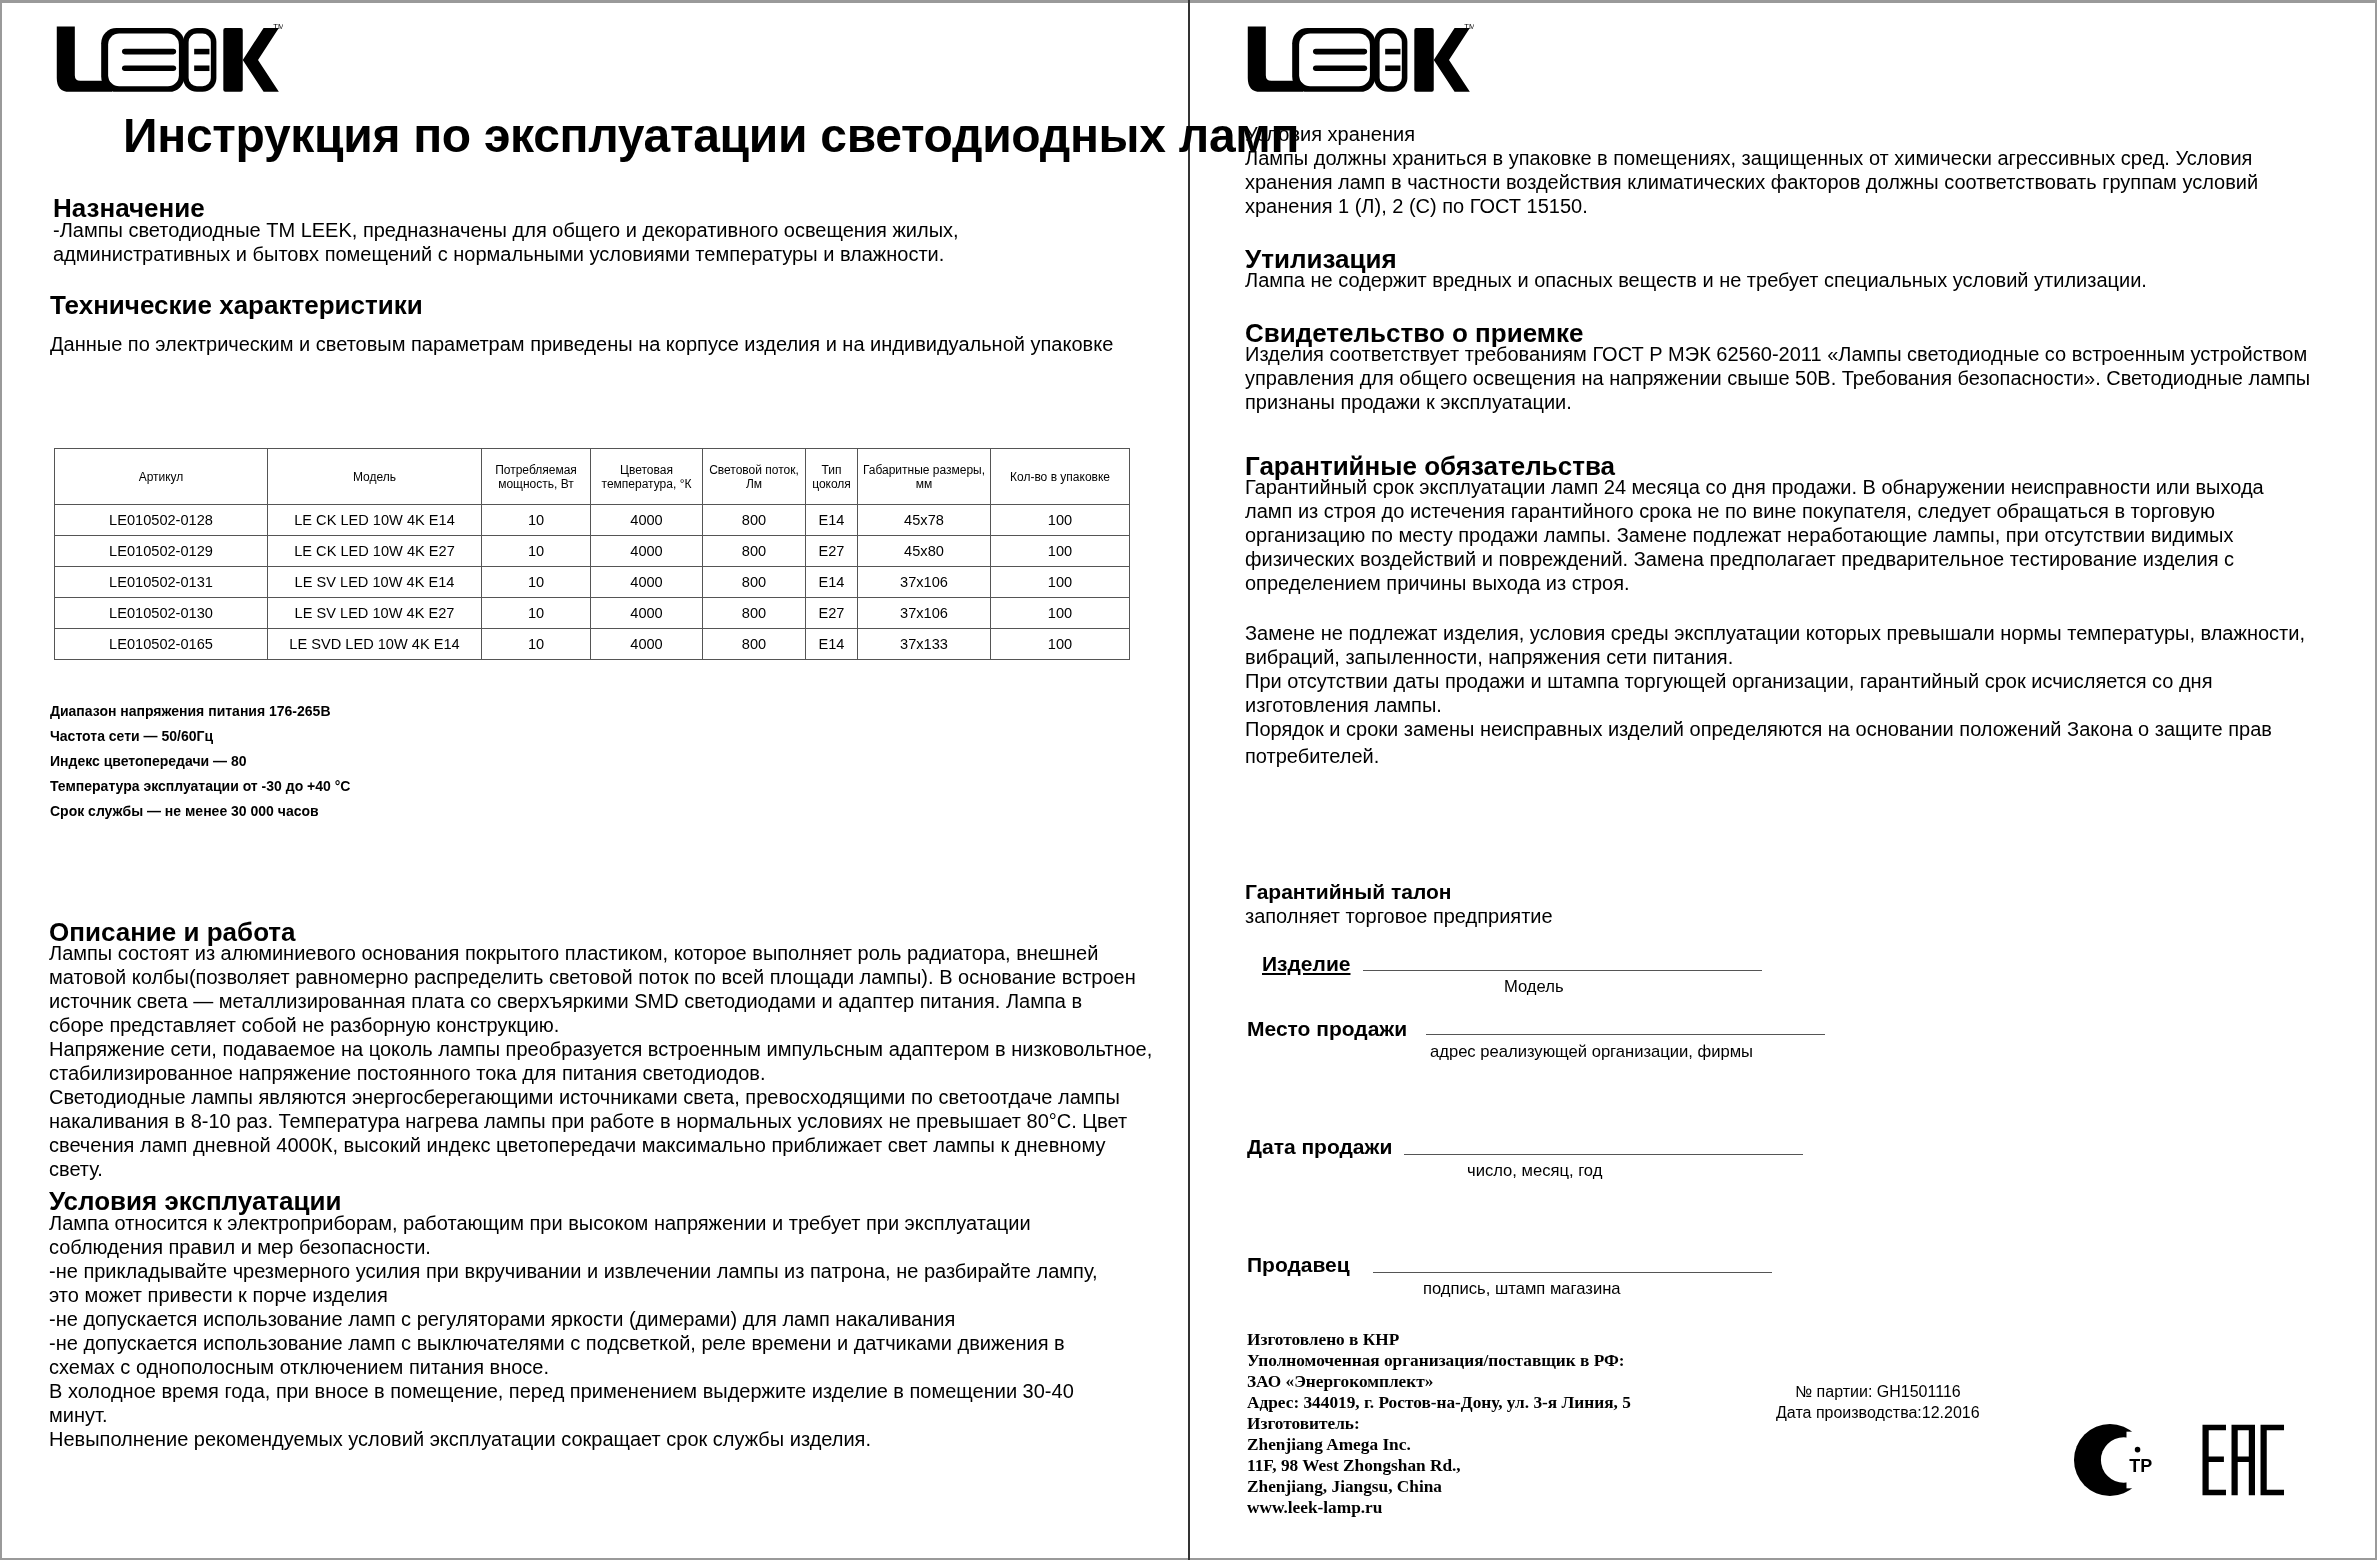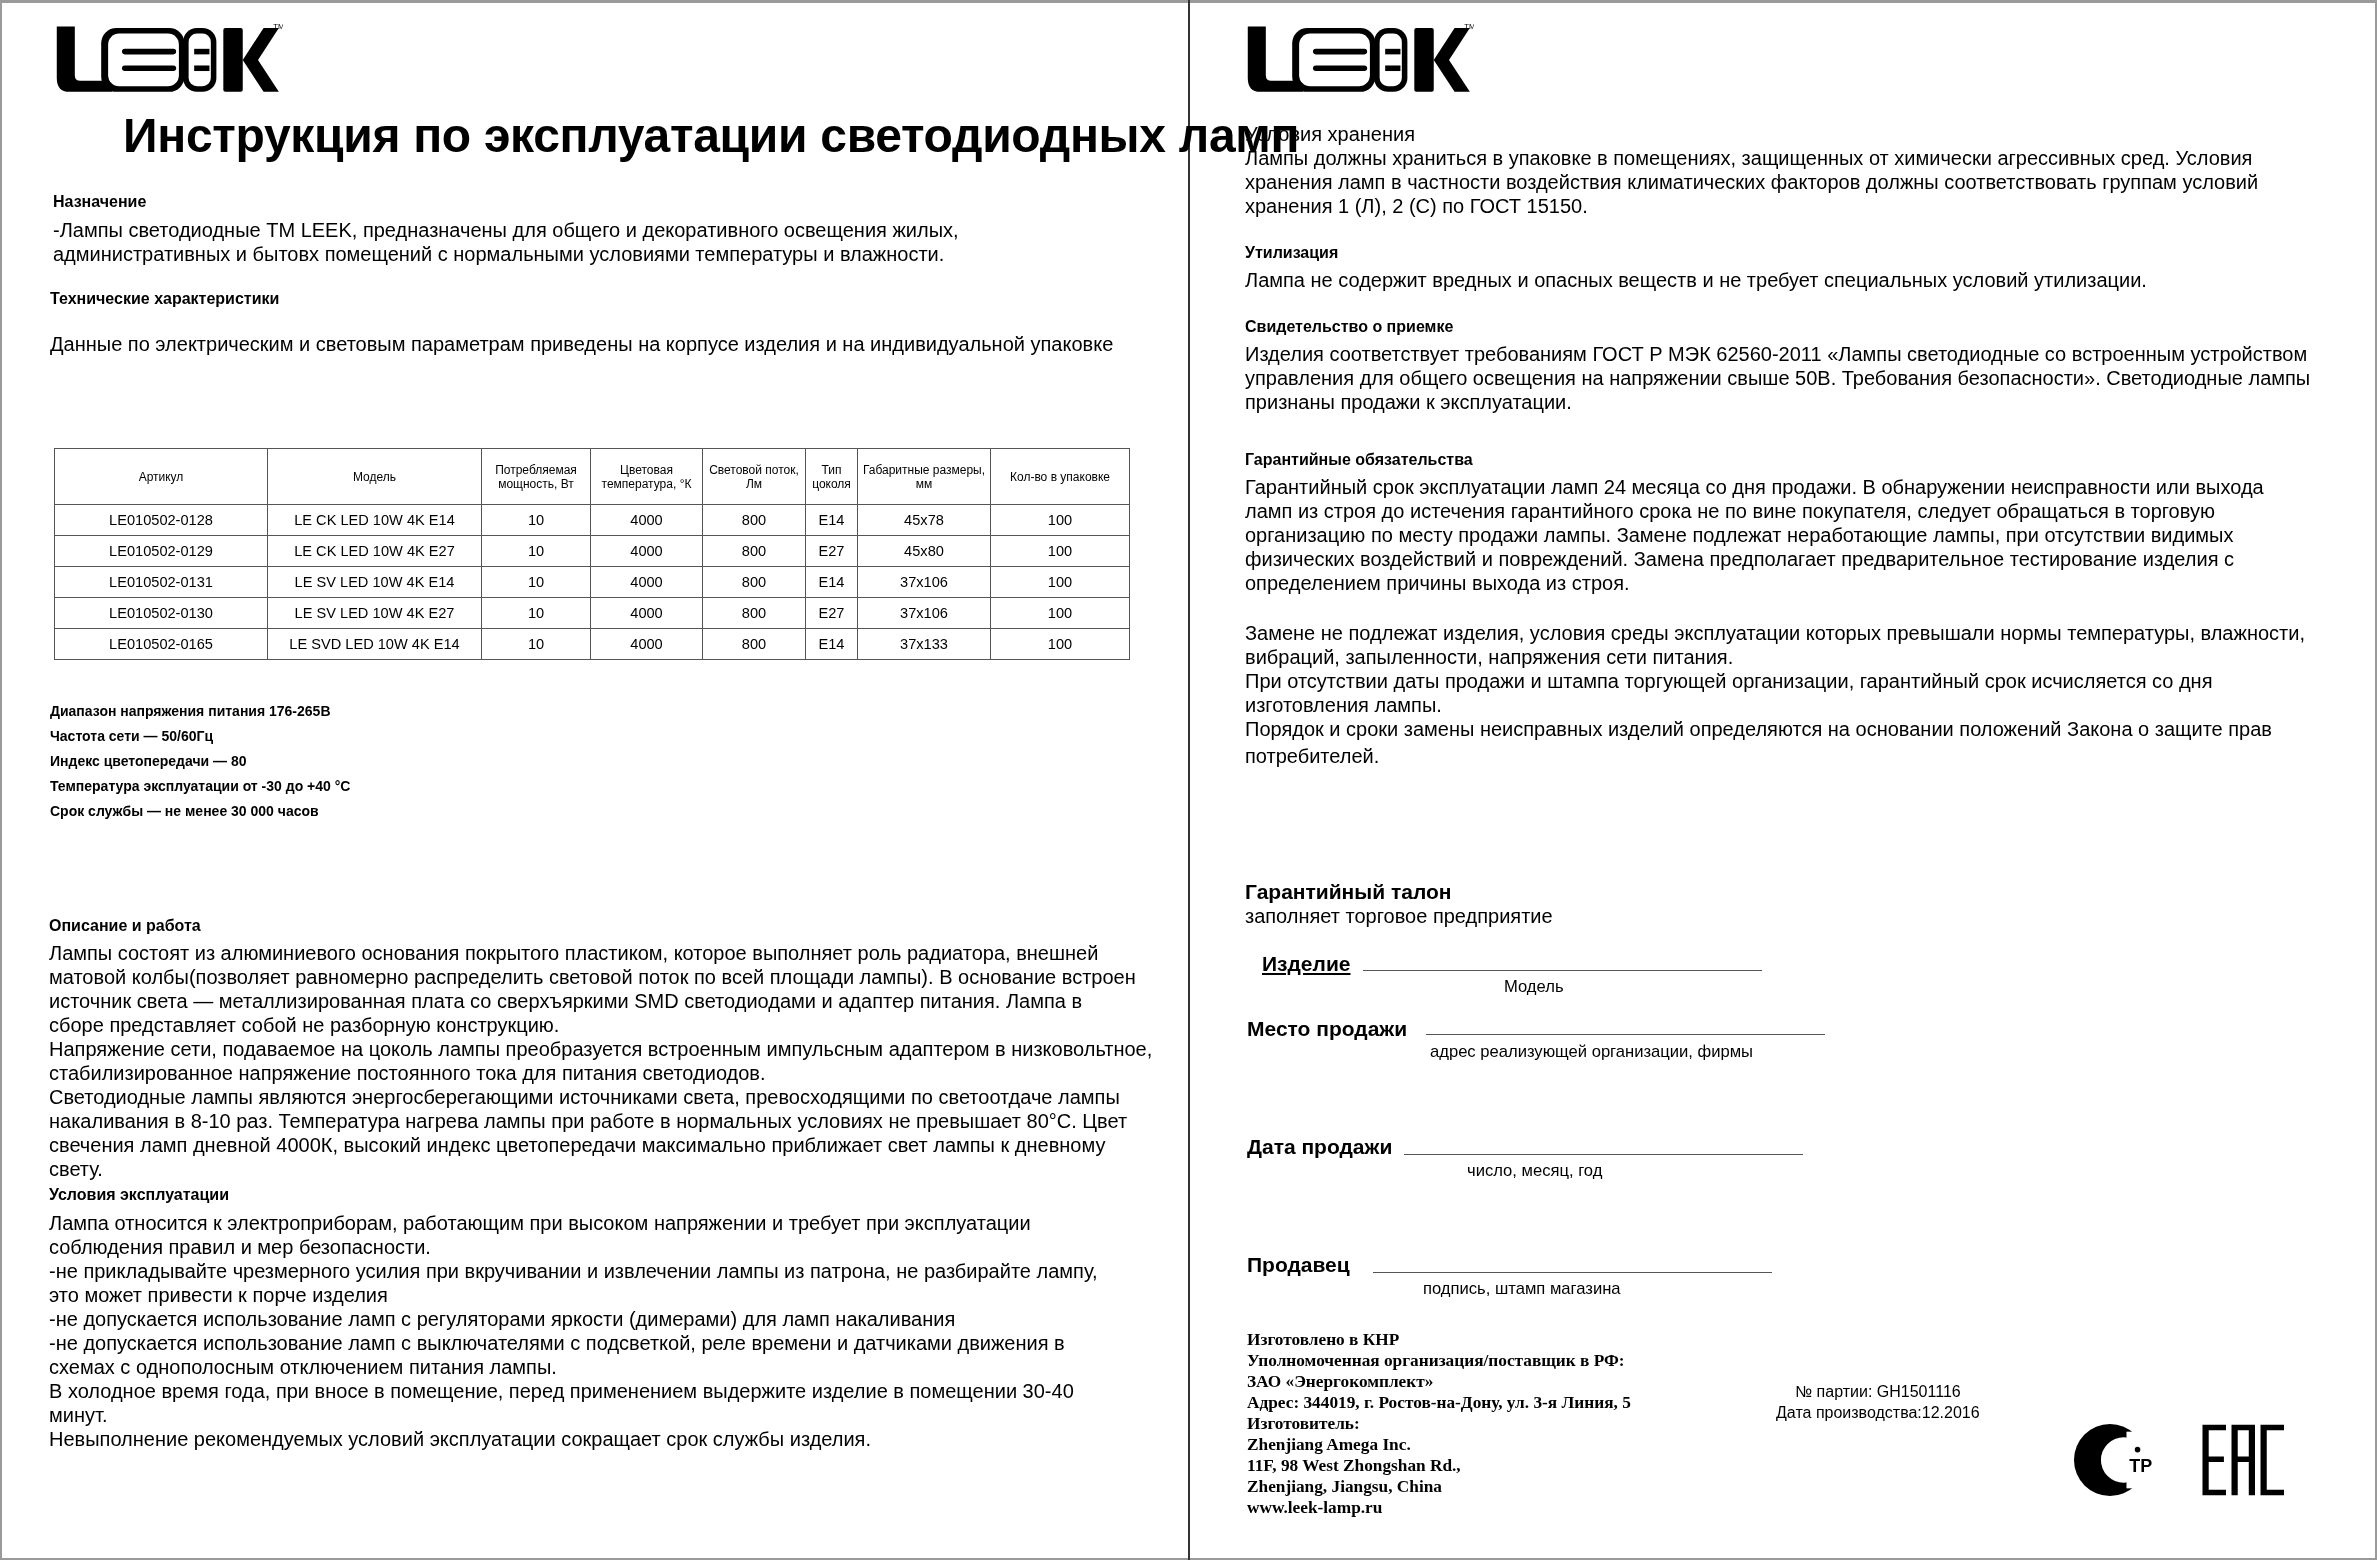--- a/index.html
+++ b/index.html
@@ -17,21 +17,21 @@
   .page-left { left: 0; width: 1188px; }
   .page-right { left: 1190px; width: 1188px; }
 
   
   .logo { position: absolute; width: 229px; height: 73px; }
   .logo svg { width: 100%; height: 100%; display: block; }
   .title {
     position: absolute; left: 123px; top: 108px;
     font-size: 48px; font-weight: bold; letter-spacing: -0.3px; white-space: nowrap;
   }
-  .h { font-weight: bold; font-size: 16px; position: absolute; white-space: nowrap; }
+  .h { font-weight: bold; font-size: 26px; position: absolute; white-space: nowrap; }
   .p { font-size: 20px; position: absolute; line-height: 24px; white-space: nowrap; }
   .p div { height: 24px; }
 
   
   table.spec {
     position: absolute; left: 54px; top: 448px; border-collapse: collapse;
     font-size: 14.6px; text-align: center;
   }
   table.spec td, table.spec th {
     border: 1.4px solid #555; padding: 0; font-weight: normal;
@@ -193,21 +193,21 @@
   </div>
 
   <div class="h" style="left:49px; top:1186px;">Условия эксплуатации</div>
   <div class="p" style="left:49px; top:1211px;">
     <div>Лампа относится к электроприборам, работающим при высоком напряжении и требует при эксплуатации</div>
     <div>соблюдения правил и мер безопасности.</div>
     <div>-не прикладывайте чрезмерного усилия при вкручивании и извлечении лампы из патрона, не разбирайте лампу,</div>
     <div>это может привести к порче изделия</div>
     <div>-не допускается использование ламп с регуляторами яркости (димерами)  для ламп накаливания</div>
     <div>-не   допускается   использование ламп с выключателями с подсветкой, реле времени и датчиками движения в</div>
-    <div>схемах с однополосным отключением питания лампы.</div>
+    <div>схемах с однополосным отключением питания вносе.</div>
     <div>В холодное время года, при вносе в помещение, перед применением выдержите изделие в помещении 30-40</div>
     <div>минут.</div>
     <div>Невыполнение рекомендуемых условий эксплуатации сокращает срок службы изделия.</div>
   </div>
 </div>
 
 <div class="page page-right">
 
   <div class="logo" style="left:55px; top:21px;">
     <svg viewBox="0 0 330 105">

